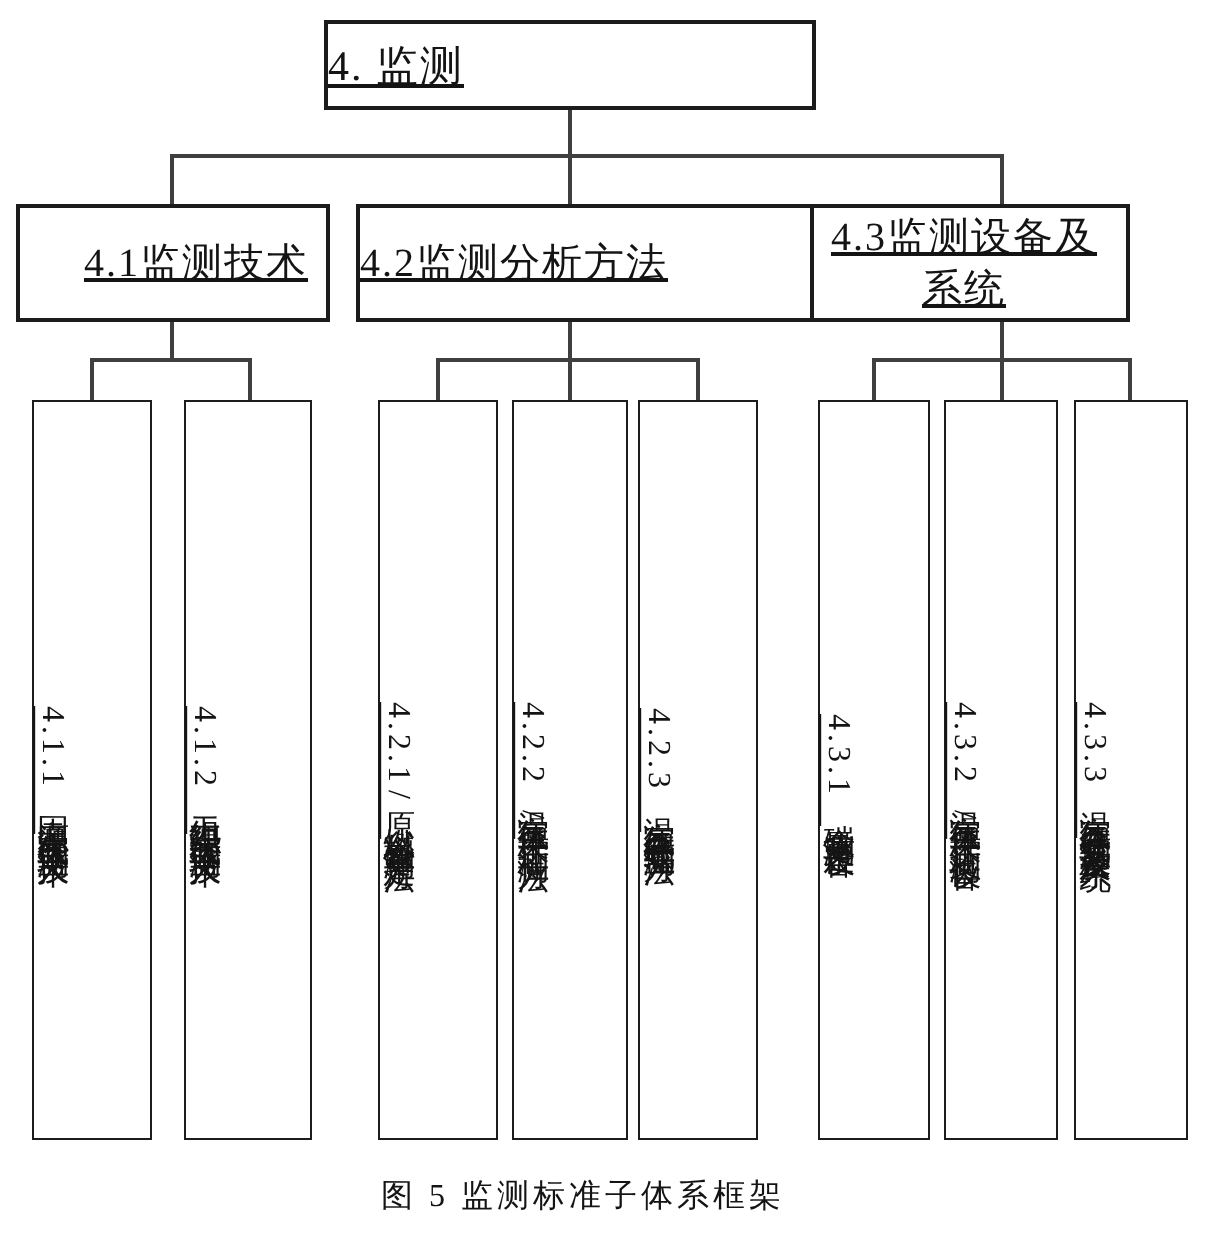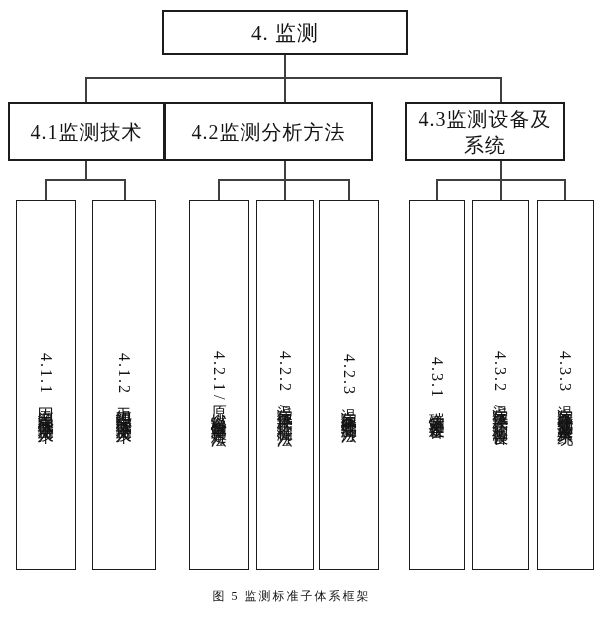--- a/index.html
+++ b/index.html
@@ -15,34 +15,35 @@
     position:relative;
     width:611px;height:627px;
     background:var(--background);
     overflow:hidden;
   }
   .node{
     position:absolute;
     box-sizing:border-box;
     background:var(--background);
     border:2px solid var(--border);
-    display:flex;align-items:center;justify-content:center;
+    display:flex;align-items:center;justify-content:flex-start;
     text-align:center;
+    text-decoration:underline;
   }
   .root{
     left:162px;top:10px;width:246px;height:45px;
     font-size:21px;letter-spacing:1px;
   }
   .branch{
     top:102px;height:59px;
     font-size:20px;letter-spacing:1px;
     line-height:26px;
   }
-  .branch.b1{left:8px;width:157px;}
-  .branch.b2{left:164px;width:209px;}
+  .branch.b1{left:8px;width:157px;padding-left:32px;}
+  .branch.b2{left:178px;width:242px;}
   .branch.b3{left:405px;width:160px;}
   .branch.b3 .wrap{display:inline-block;width:150px;}
   .leaf{
     top:200px;height:370px;
     border-width:1.5px;
   }
   .leaf .vtext{
     writing-mode:vertical-lr;
     text-orientation:mixed;
     font-size:16px;
@@ -58,21 +59,21 @@
   .leaf.c431{left:409px;width:56px;}
   .leaf.c432{left:472px;width:57px;}
   .leaf.c433{left:537px;width:57px;}
   .line{position:absolute;background:var(--line);}
   .line.v{width:2px;}
   .line.h{height:2px;}
   .caption{
     position:absolute;
     left:0;top:588px;width:583px;
     text-align:center;
-    font-size:12px;
+    font-size:16px;
     letter-spacing:2px;
   }
 </style>
 </head>
 <body>
 
 <div class="canvas">
 
   <div class="line v" style="left:284px;top:55px;height:24px"></div>
   <div class="line h" style="left:85px;top:77px;width:417px"></div>

